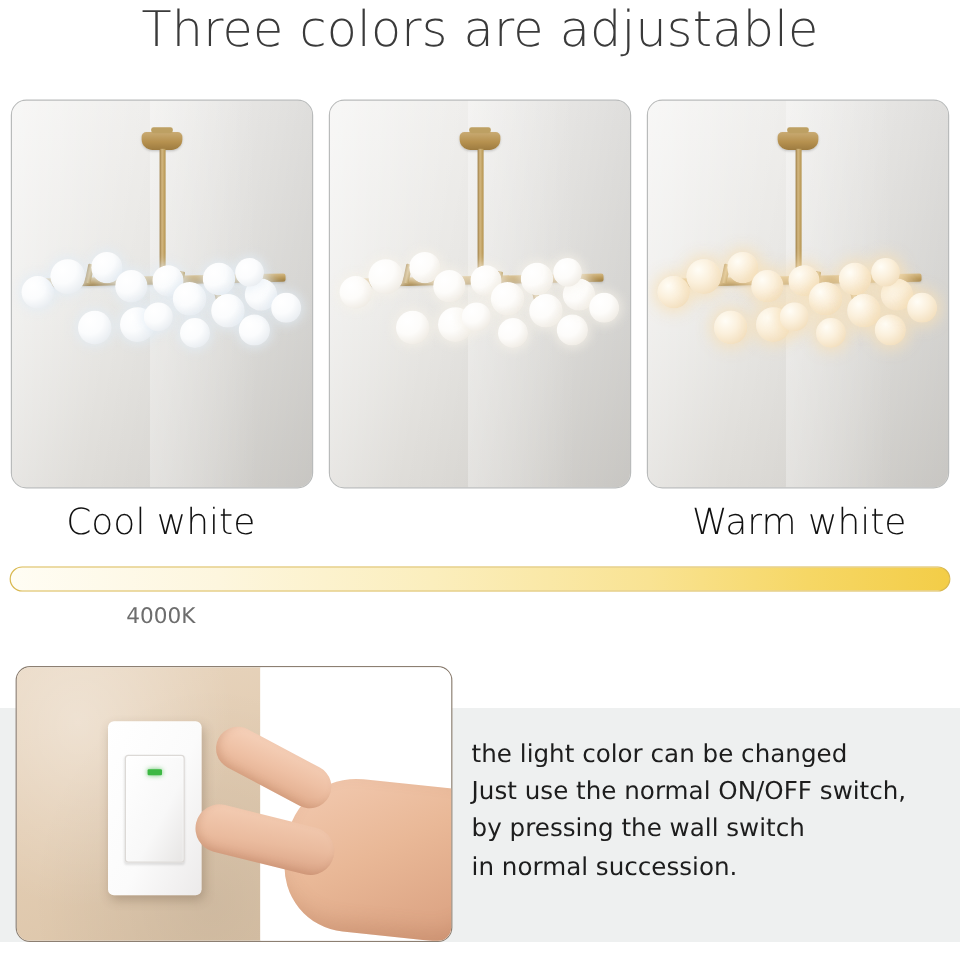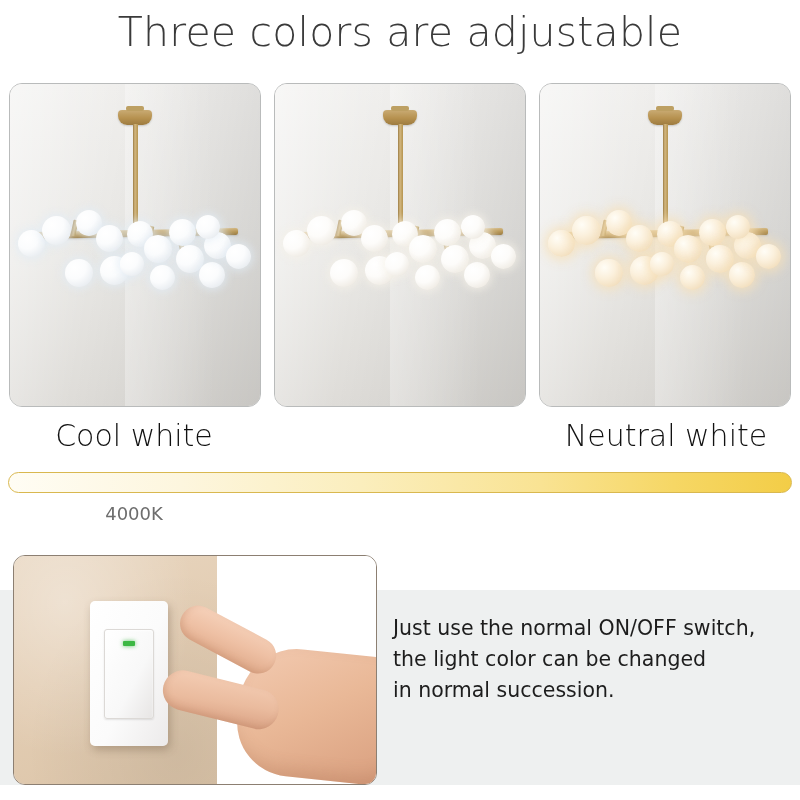--- a/index.html
+++ b/index.html
@@ -13,21 +13,21 @@
     position: relative;
     overflow: hidden;
     font-family: "Liberation Sans", sans-serif;
     -webkit-font-smoothing: antialiased;
   }
 
   
   .headline {
     position: absolute;
     left: 0;
-    top: 8px;
+    top: 0;
     width: 800px;
     text-align: center;
     font-size: 41px;
     font-weight: 300;
     letter-spacing: 0.2px;
     color: #3a3a3a;
     font-family: "DejaVu Sans", sans-serif;
   }
 
   
@@ -429,21 +429,21 @@
       <div class="bulb" style="left:216px;top:160px;width:25px;height:25px"></div>
       <div class="bulb" style="left:110px;top:168px;width:24px;height:24px"></div>
       <div class="bulb" style="left:186px;top:131px;width:24px;height:24px"></div>
     </div>
   </div>
 
 </div>
 
 <div class="labels">
   <div class="label-cell">Cool white</div>
-  <div class="label-cell">Neutral white</div>
+  <div class="label-cell">Warm white</div>
 </div>
 
 <div class="kelvin-bar"></div>
 <div class="kelvin-ticks">
   <div class="tick-cell t1">4000K</div>
 </div>
 
 <div class="bottom-band"></div>
 
 <div class="switch-photo">
@@ -455,16 +455,17 @@
     </div>
   </div>
   <div class="hand">
     <div class="palm"></div>
     <div class="finger-mid"></div>
     <div class="finger-index"></div>
   </div>
 </div>
 
 <div class="caption">
+  <p>the light color can be changed</p>
   <p> Just use the normal ON/OFF switch,</p>
-  <p>the light color can be changed</p>
+  <p>by pressing the wall switch</p>
   <p>in normal succession.</p>
 </div>
 
 </body></html>

